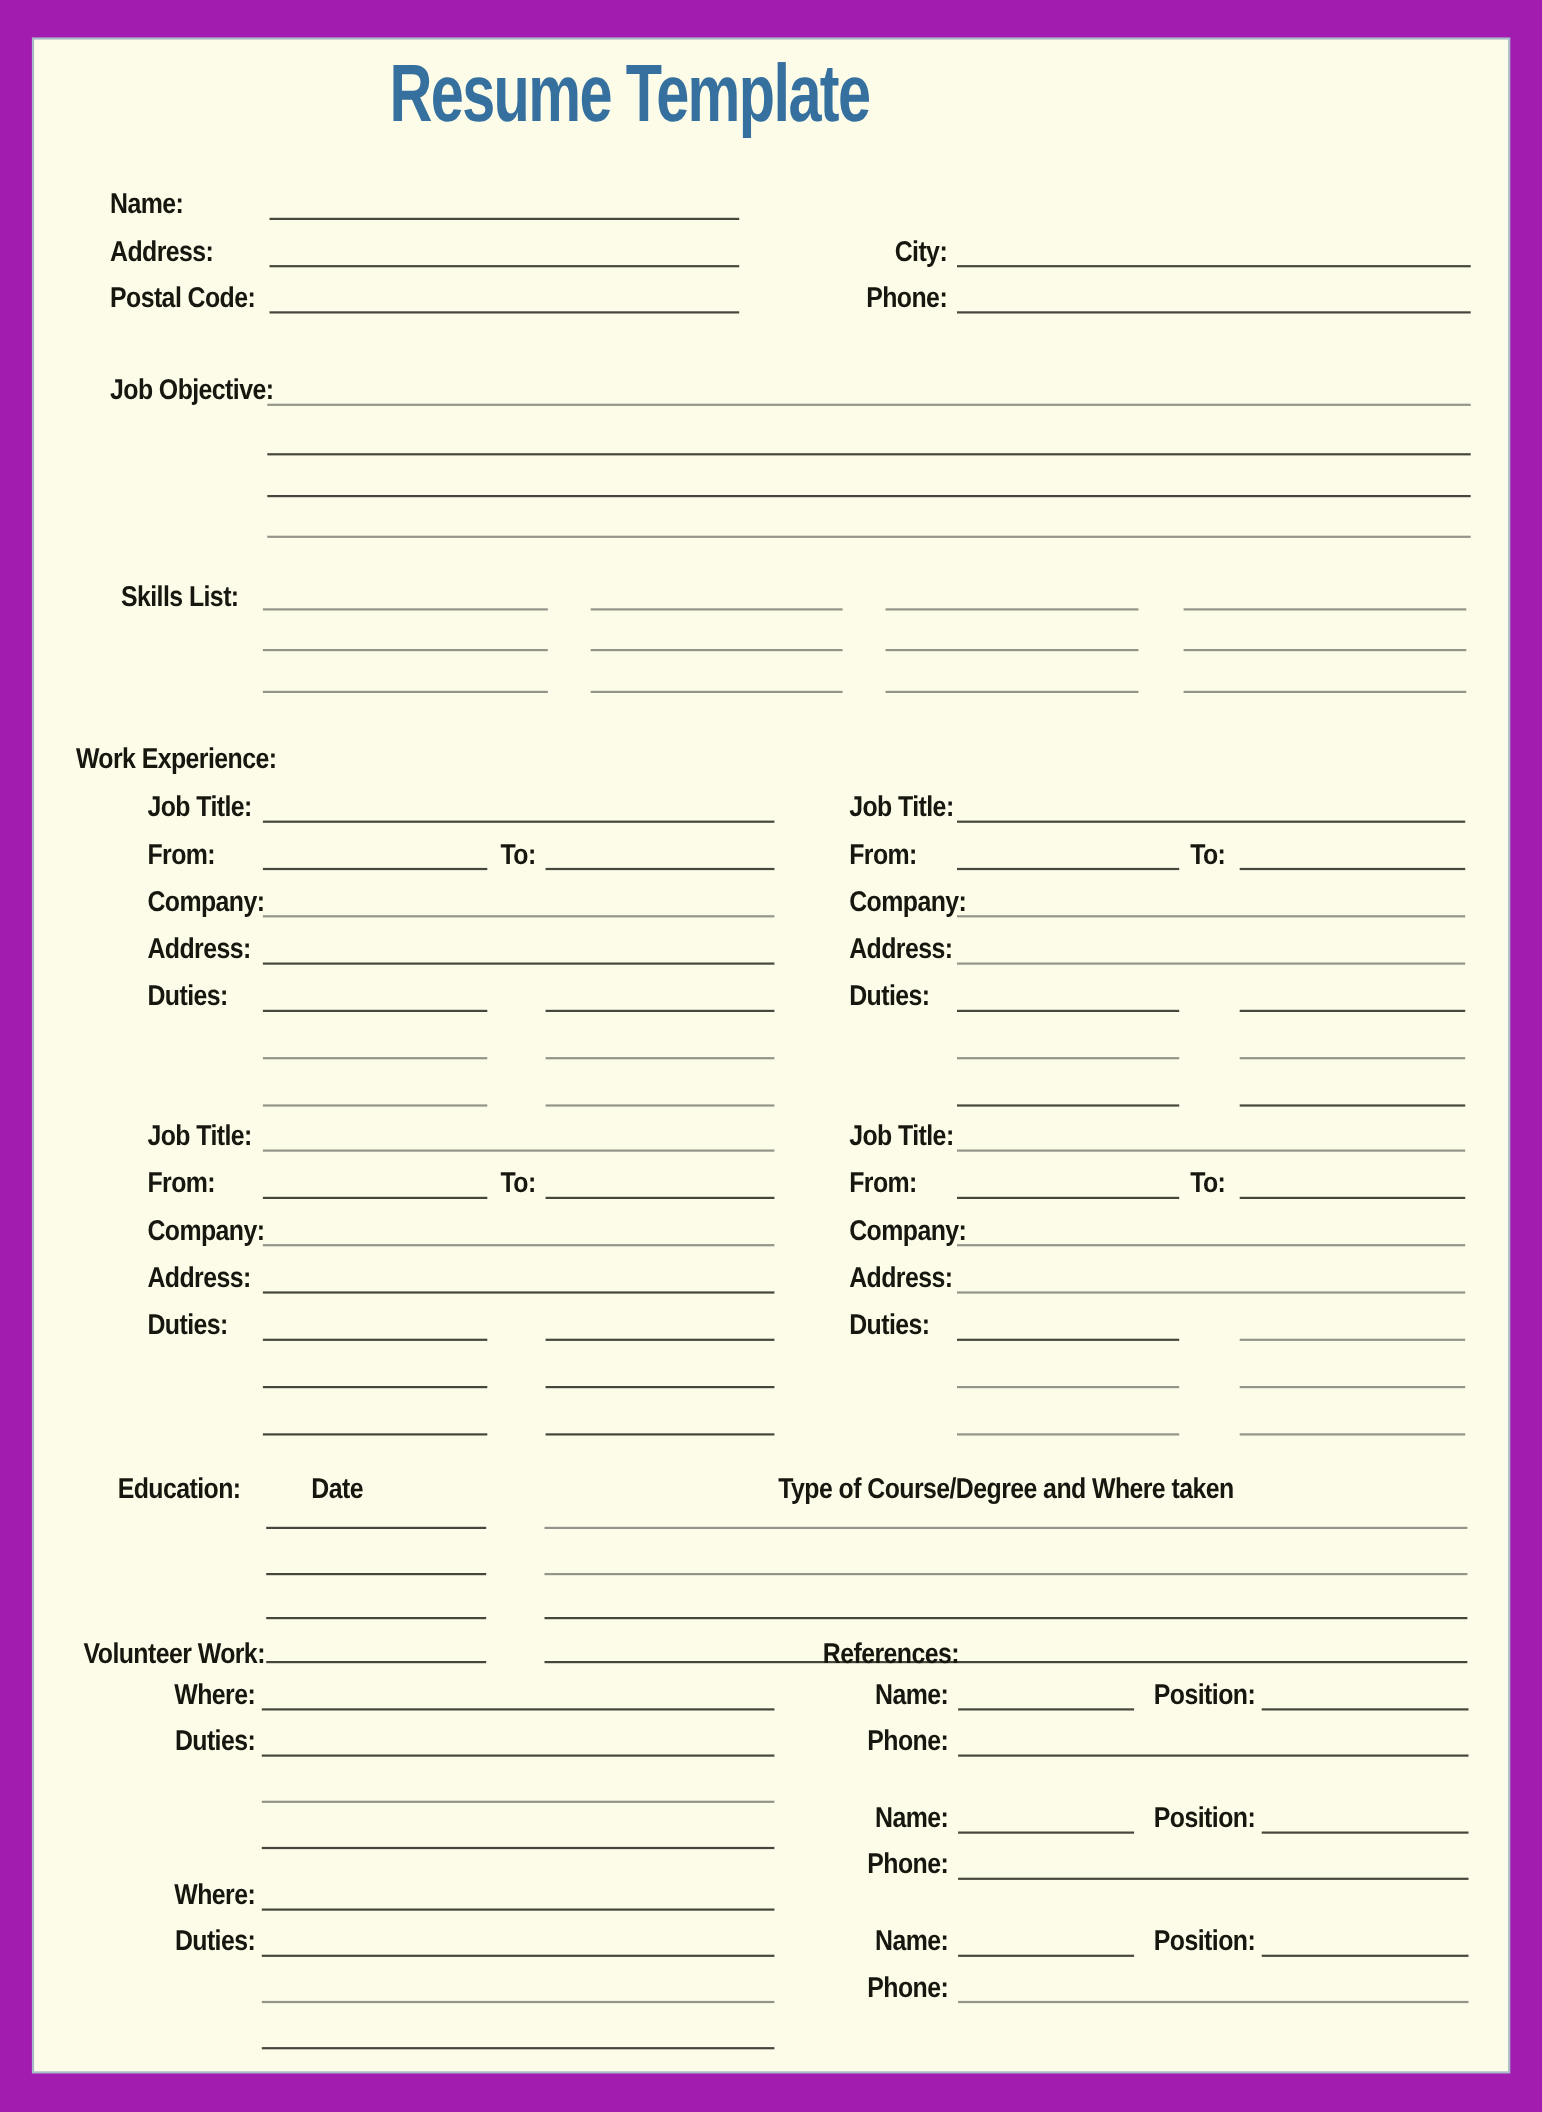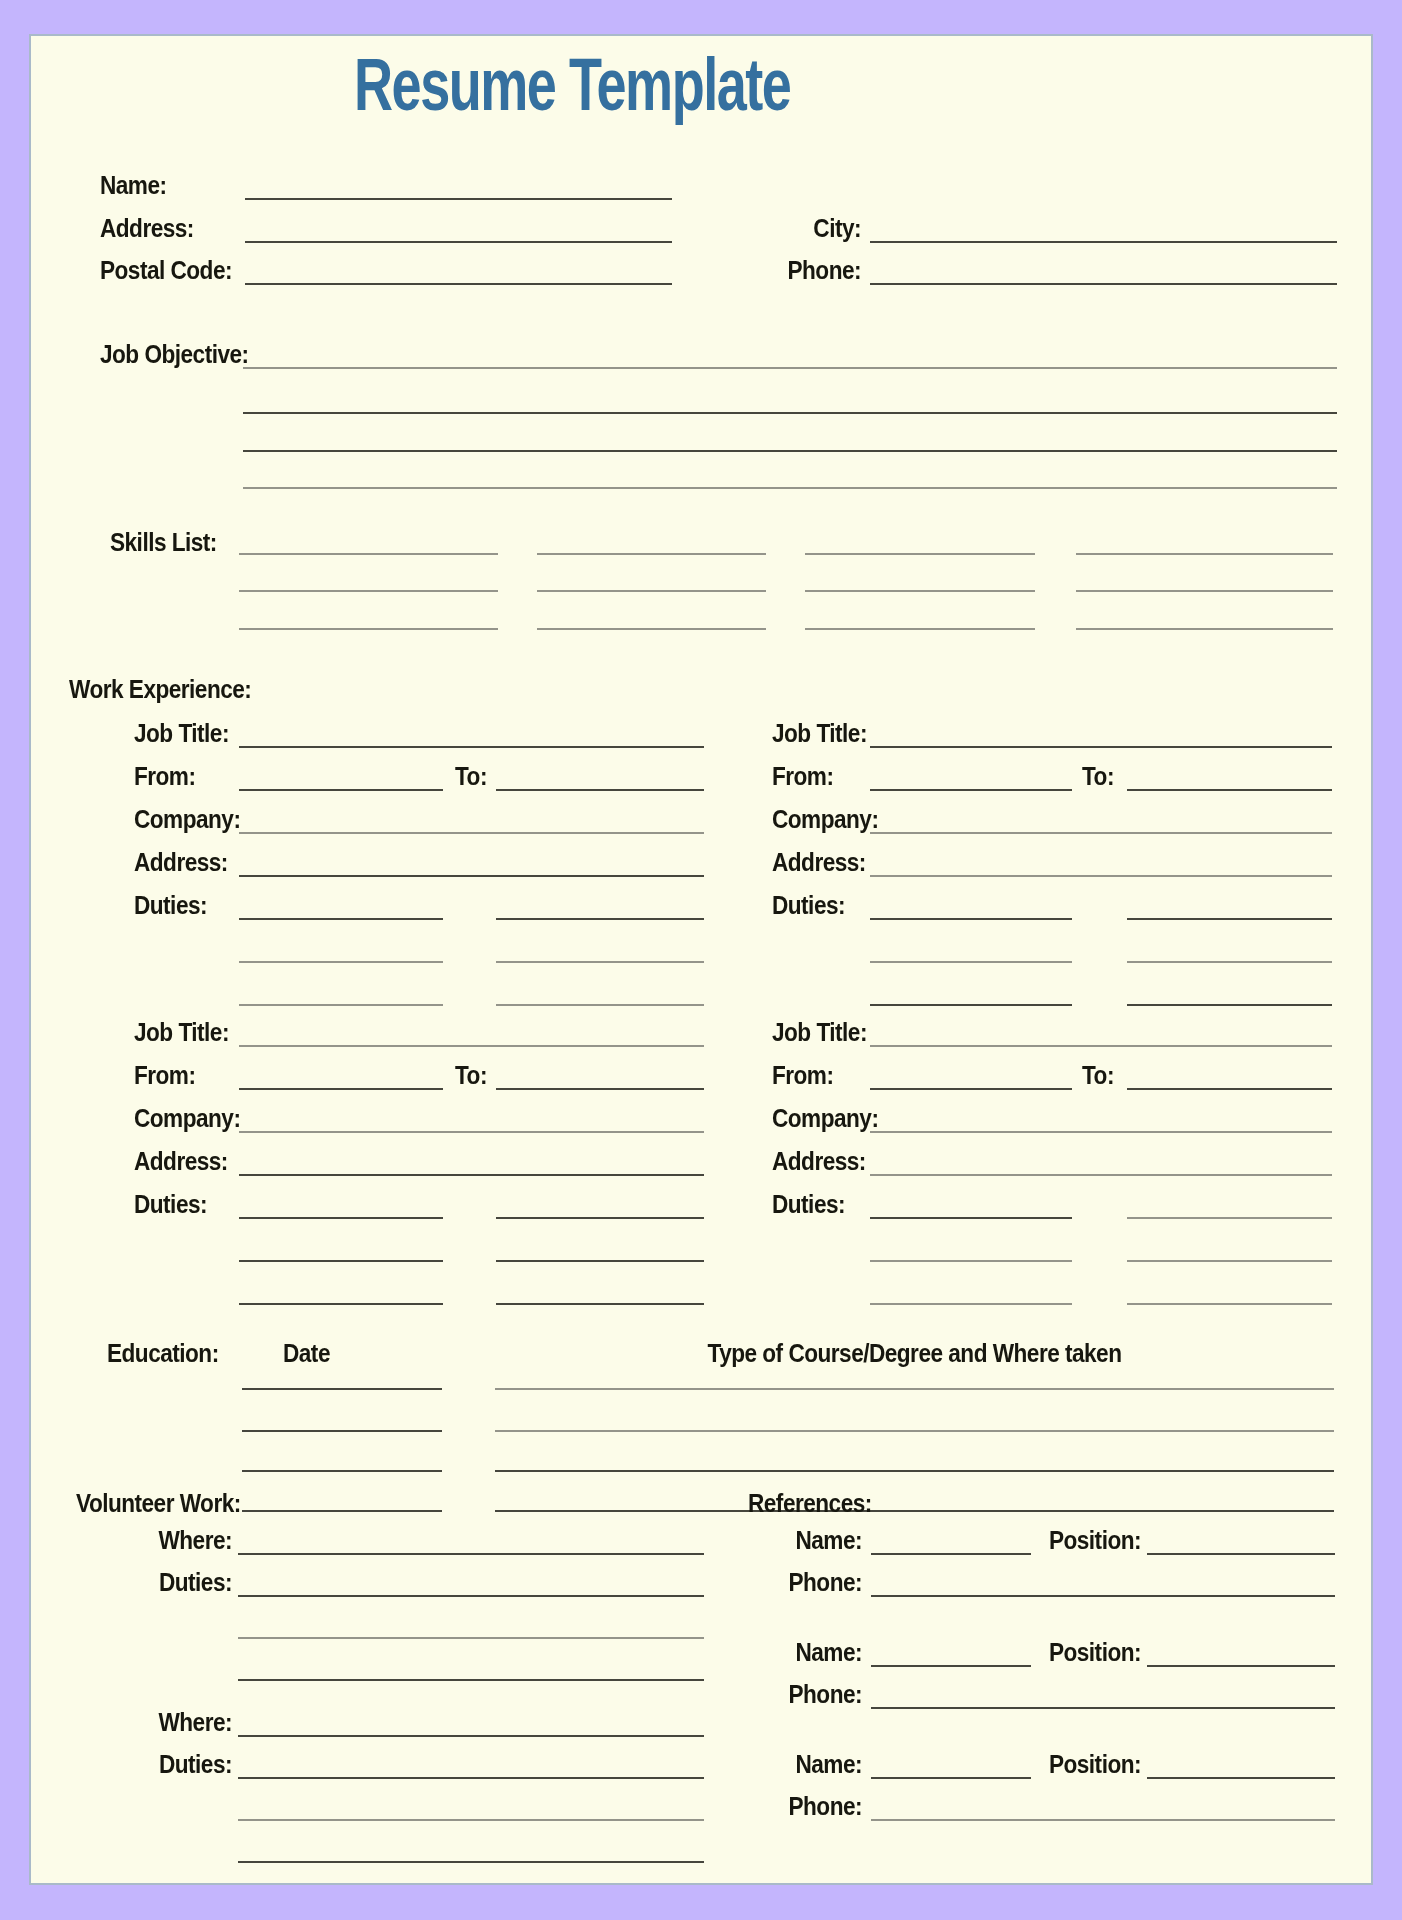--- a/index.html
+++ b/index.html
@@ -1,16 +1,16 @@
 <!DOCTYPE html>
 <html><head>
 <meta charset="utf-8">
 <style>
   html,body{margin:0;padding:0;background:#36689b;}
-  .page{position:relative;width:1402px;height:1920px;background:#c4b5fd;overflow:hidden;
+  .page{position:relative;width:1402px;height:1920px;background:#a21caf;overflow:hidden;
         font-family:"Liberation Sans",sans-serif;}
   .content{position:absolute;left:31px;top:36px;width:1340px;height:1847px;
            background:#fcfce9;box-shadow:0 0 0 2px #a9bac9;}
   .title{position:absolute;left:323px;top:6px;margin:0;white-space:nowrap;
          font-size:74px;font-weight:bold;letter-spacing:-2px;color:#35709f;
          transform:scaleX(.73);transform-origin:0 50%;}
   .lb{position:absolute;font-size:26px;font-weight:bold;letter-spacing:-.6px;
       color:#17170f;white-space:nowrap;line-height:30px;}
   .cond{transform:scaleX(.87);transform-origin:0 50%;}
   .condr{transform:scaleX(.87);transform-origin:100% 50%;text-align:right;}

